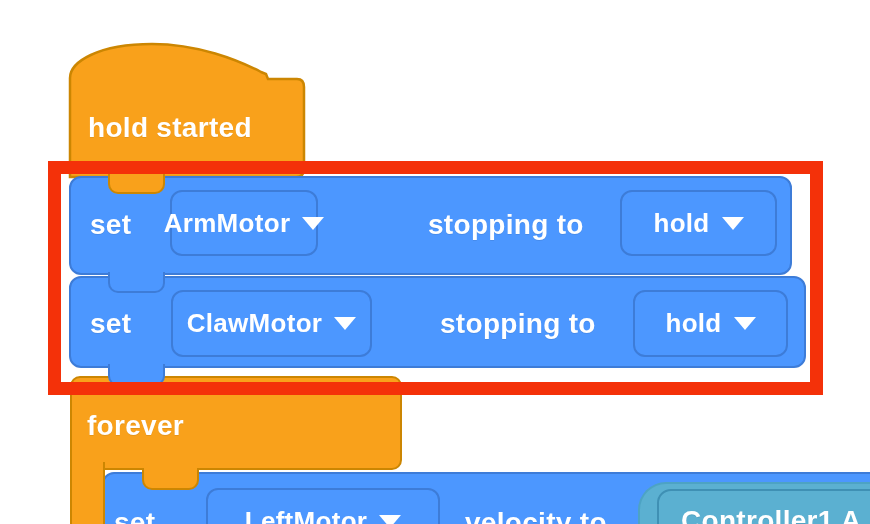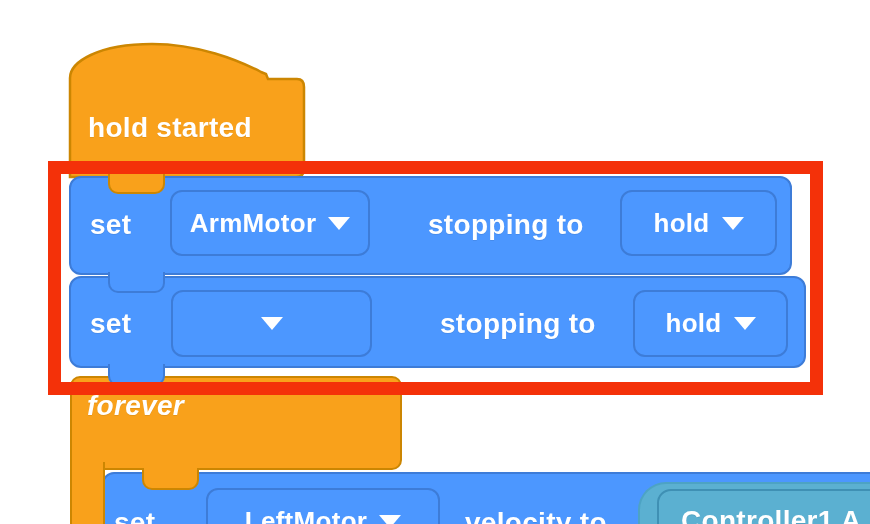--- a/index.html
+++ b/index.html
@@ -61,47 +61,48 @@
 <body>
 
 <svg class="abs" style="left:66px;top:40px;z-index:1;" width="242" height="141" viewBox="0 0 242 141">
   <path d="M 4 137 L 4 38 C 4 22 32 4 86 4 C 132 4 172 20 195 32 L 200 34 L 202 39 L 231 39 Q 238 39 238 47 L 238 129 Q 238 137 230 137 Z" style="fill:var(--orange);stroke:var(--orangeBorder);stroke-width:2.5;"></path>
 </svg>
 <span class="blk-lbl" style="left:88px;top:112px;z-index:5;">hold started</span>
 
 <div class="blue-block" style="left:69px;top:176px;width:723px;height:99px;z-index:2;">
 </div>
 <span class="blk-lbl" style="left:90px;top:209px;z-index:6;">set</span>
-<div class="dropdown" style="left:170px;top:190px;width:200px;height:66px;z-index:6;text-align:center;">
+<div class="dropdown" style="left:170px;top:190px;width:148px;height:66px;z-index:6;text-align:center;">
   <span>ArmMotor</span>
   <span class="tri"></span>
 </div>
 <span class="blk-lbl" style="left:428px;top:209px;z-index:6;">stopping to</span>
 <div class="dropdown" style="left:620px;top:190px;width:157px;height:66px;z-index:6;">
   <span>hold</span>
   <span class="tri"></span>
 </div>
 
 <div class="blue-block" style="left:69px;top:276px;width:737px;height:92px;z-index:3;">
 </div>
 <span class="blk-lbl" style="left:90px;top:308px;z-index:6;">set</span>
 <div class="dropdown" style="left:171px;top:290px;width:201px;height:67px;z-index:6;">
+  <span>ClawMotor</span>
   <span class="tri"></span>
 </div>
 <span class="blk-lbl" style="left:440px;top:308px;z-index:6;">stopping to</span>
 <div class="dropdown" style="left:633px;top:290px;width:155px;height:67px;z-index:6;">
   <span>hold</span>
   <span class="tri"></span>
 </div>
 
 <div class="orange-part" style="left:70px;top:376px;width:332px;height:94px;border-radius:10px 10px 10px 0;z-index:2;">
 </div>
 <div class="orange-part" style="left:70px;top:462px;width:35px;height:62px;border-top:none;border-bottom:none;z-index:4;">
 </div>
-<span class="blk-lbl" style="left:87px;top:390px;z-index:6;font-style:italic;">forever</span>
+<span class="blk-lbl" style="left:87px;top:410px;z-index:6;">forever</span>
 
 <div class="blue-block" style="left:102px;top:472px;width:790px;height:80px;border-radius:12px 12px 0 0;z-index:3;">
 </div>
 <span class="blk-lbl" style="left:114px;top:507px;z-index:6;">set</span>
 <div class="dropdown" style="left:206px;top:488px;width:234px;height:66px;z-index:6;">
   <span>LeftMotor</span>
   <span class="tri"></span>
 </div>
 <span class="blk-lbl" style="left:465px;top:507px;z-index:6;">velocity to</span>
 <div class="teal-outer" style="left:638px;top:482px;width:245px;height:70px;z-index:6;"></div>

